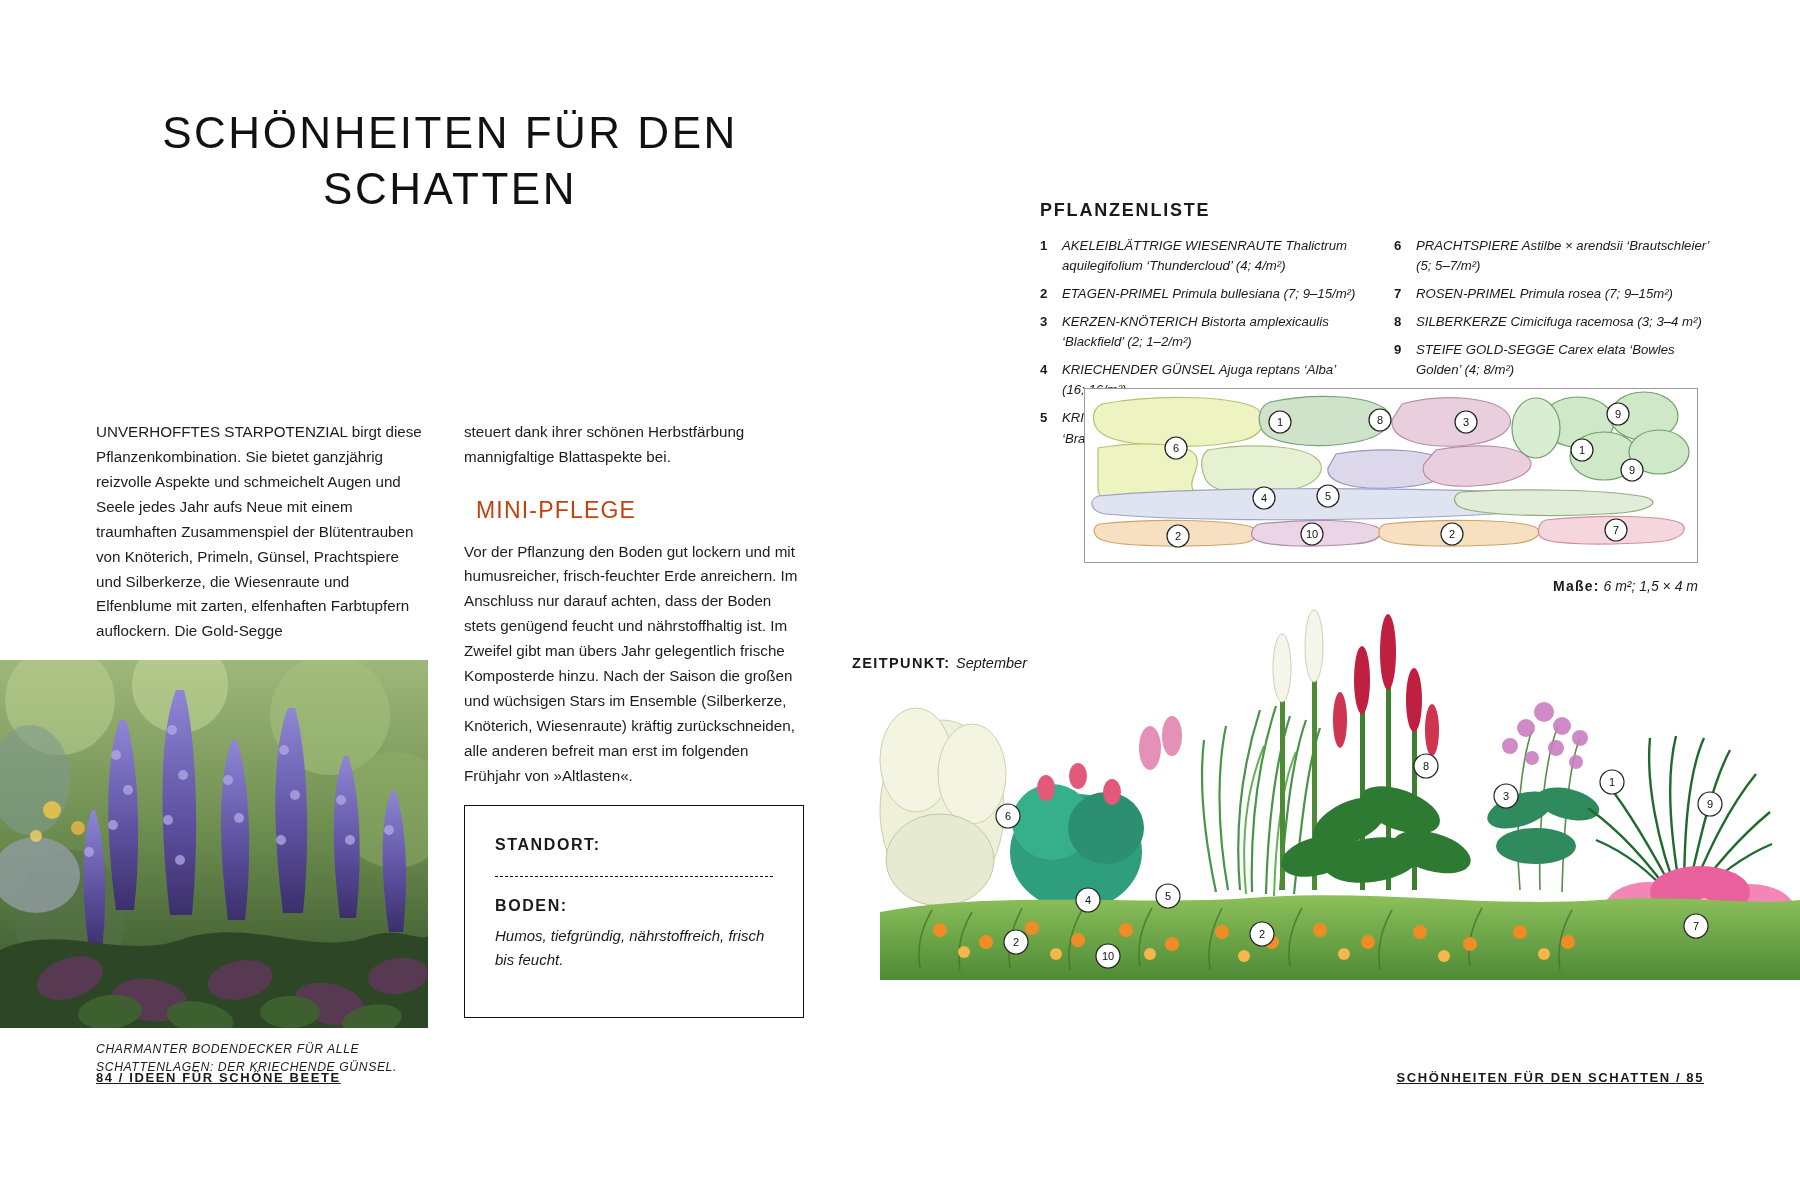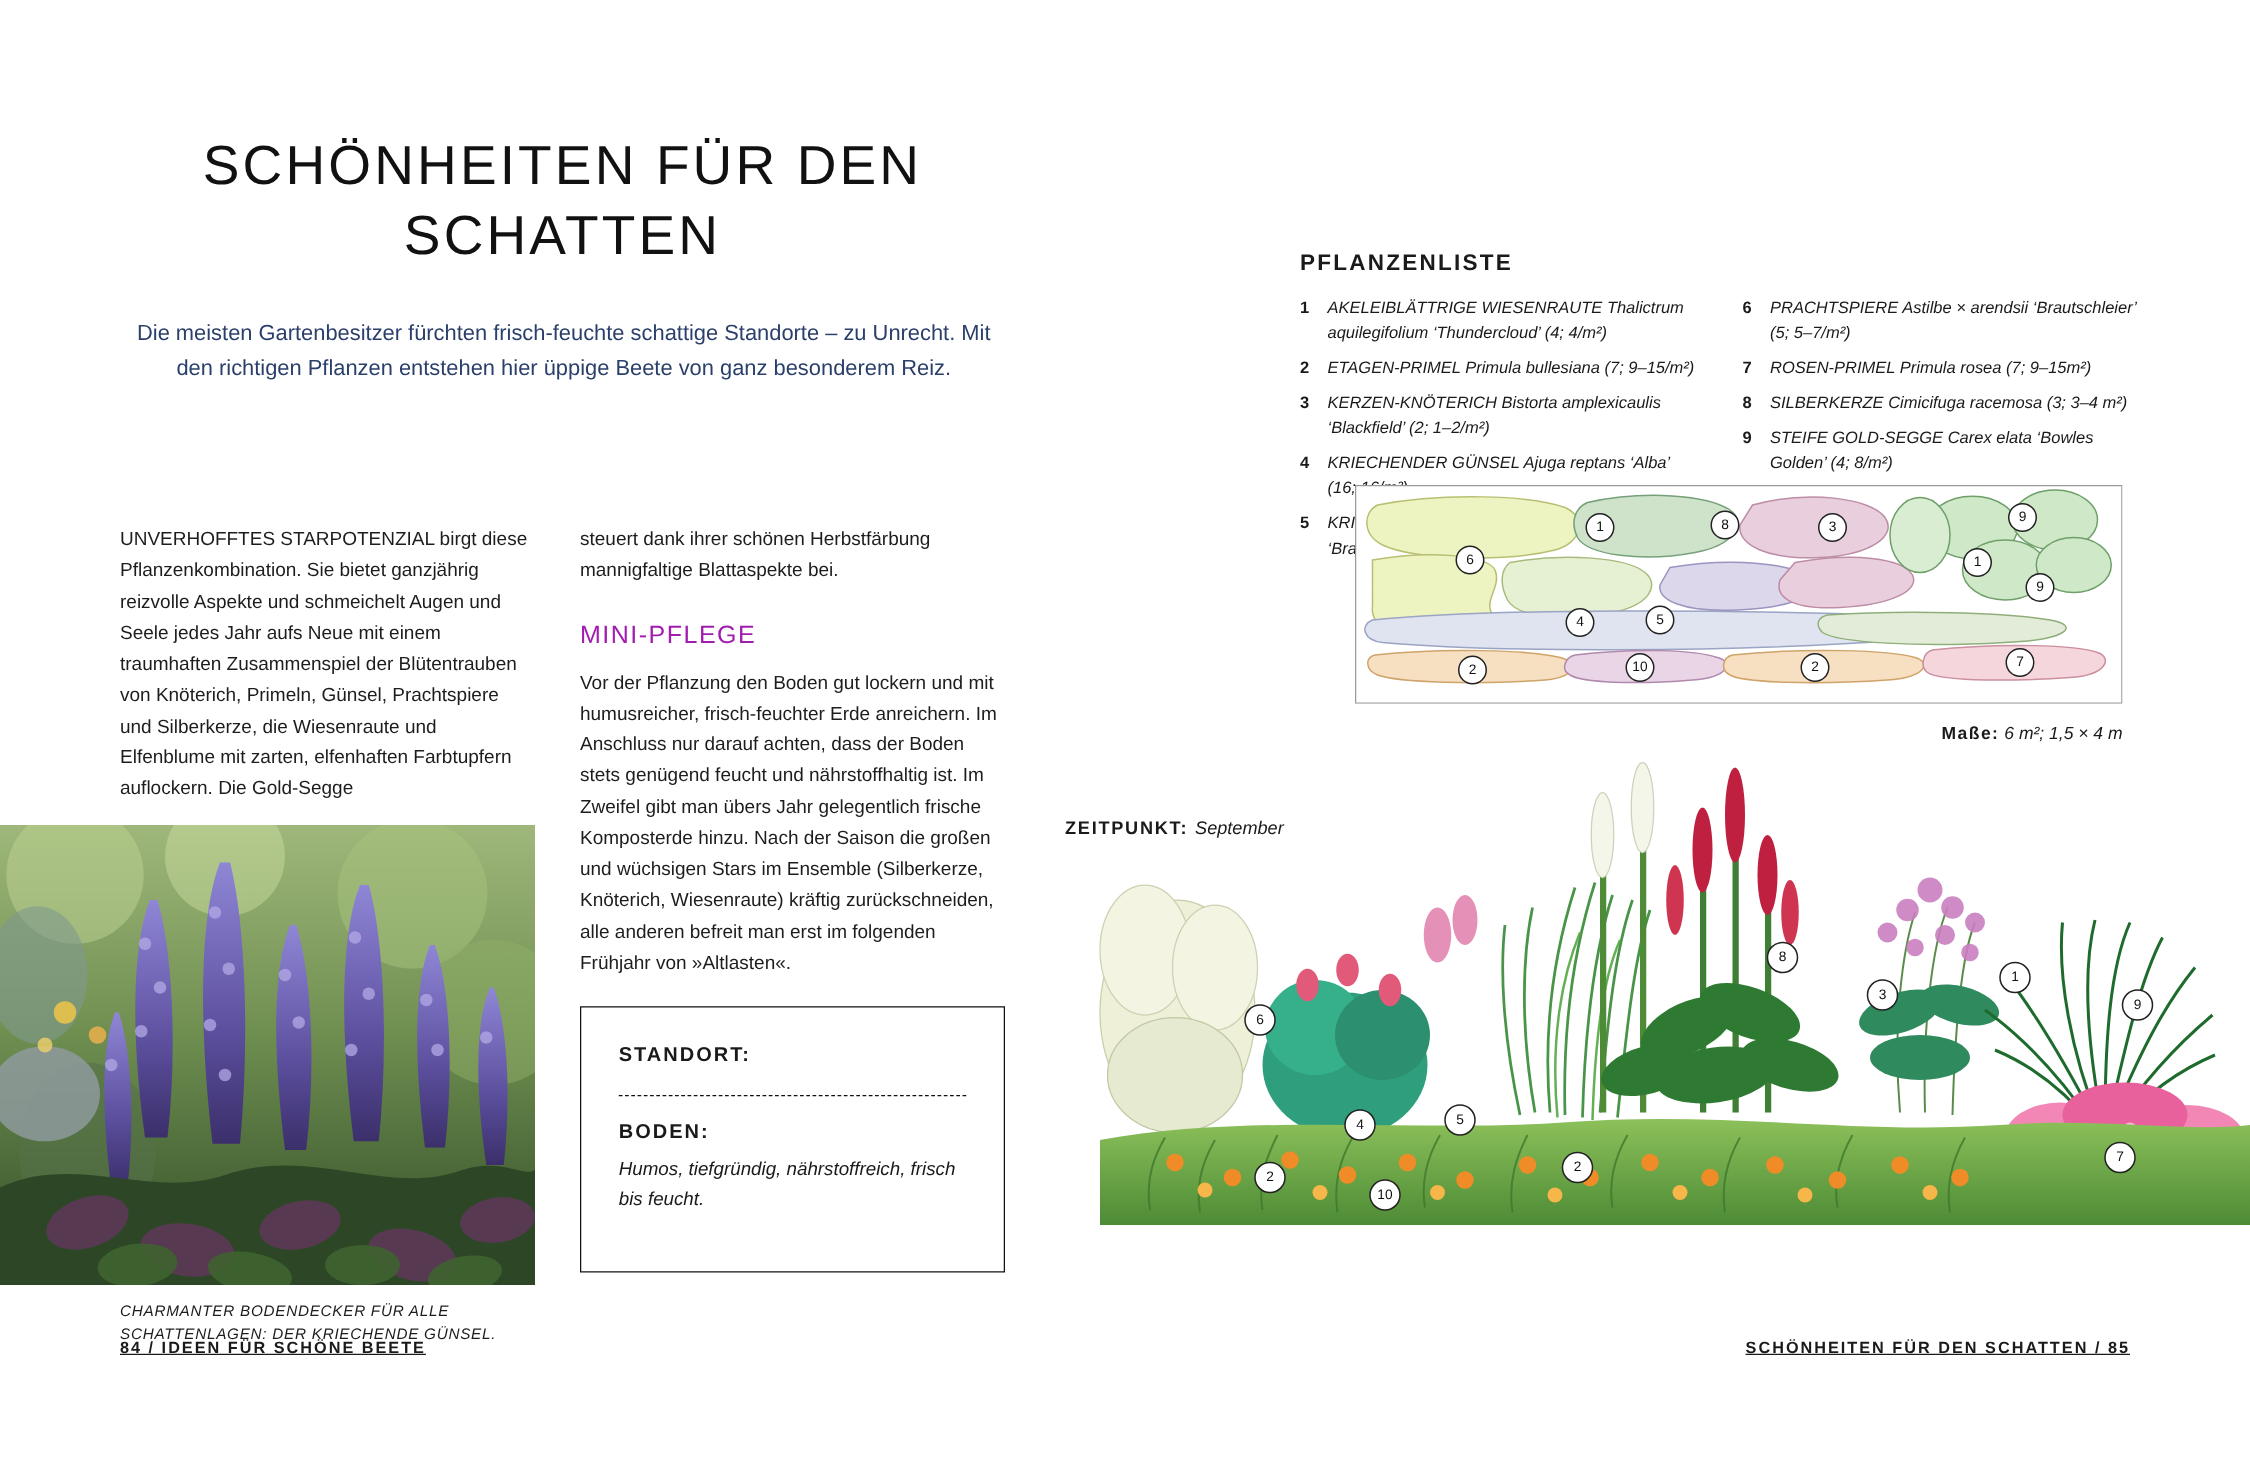--- a/index.html
+++ b/index.html
@@ -62,25 +62,25 @@
     left: 96px;
     top: 420px;
     width: 330px;
   }
   .col-right {
     left: 464px;
     top: 420px;
     width: 340px;
   }
   .subhead {
-    font-size: 20px;
+    font-size: 23px;
     letter-spacing: 1.2px;
-    margin: 22px 0 10px 0;
+    margin: 22px 0 10px 12px;
     font-weight: 400;
-    color: #a21caf;
+    color: #c2410c;
   }
 
   
   .photo {
     position: absolute;
     left: 0px;
     top: 660px;
     width: 428px;
     height: 368px;
     overflow: hidden;
@@ -230,21 +230,20 @@
 </style>
 </head>
 <body>
 
 <div class="spread">
 
   <div class="page-left">
 
     <div class="title">SCHÖNHEITEN FÜR DEN SCHATTEN</div>
 
-    <div class="intro">Die meisten Gartenbesitzer fürchten frisch-feuchte schattige Standorte – zu Unrecht. Mit den richtigen Pflanzen entstehen hier üppige Beete von ganz besonderem Reiz.</div>
 
     <div class="col col-left">
       <p>UNVERHOFFTES STARPOTENZIAL birgt diese Pflanzenkombination. Sie bietet ganzjährig reizvolle Aspekte und schmeichelt Augen und Seele jedes Jahr aufs Neue mit einem traumhaften Zusammenspiel der Blütentrauben von Knöterich, Primeln, Günsel, Prachtspiere und Silberkerze, die Wiesenraute und Elfenblume mit zarten, elfenhaften Farbtupfern auflockern. Die Gold-Segge</p>
     </div>
 
     <div class="col col-right">
       <p>steuert dank ihrer schönen Herbstfärbung mannigfaltige Blattaspekte bei.</p>
       <div class="subhead">MINI-PFLEGE</div>
       <p>Vor der Pflanzung den Boden gut lockern und mit humusreicher, frisch-feuchter Erde anreichern. Im Anschluss nur darauf achten, dass der Boden stets genügend feucht und nährstoffhaltig ist. Im Zweifel gibt man übers Jahr gelegentlich frische Komposterde hinzu. Nach der Saison die großen und wüchsigen Stars im Ensemble (Silberkerze, Knöterich, Wiesenraute) kräftig zurückschneiden, alle anderen befreit man erst im folgenden Frühjahr von »Altlasten«.</p>
     </div>

